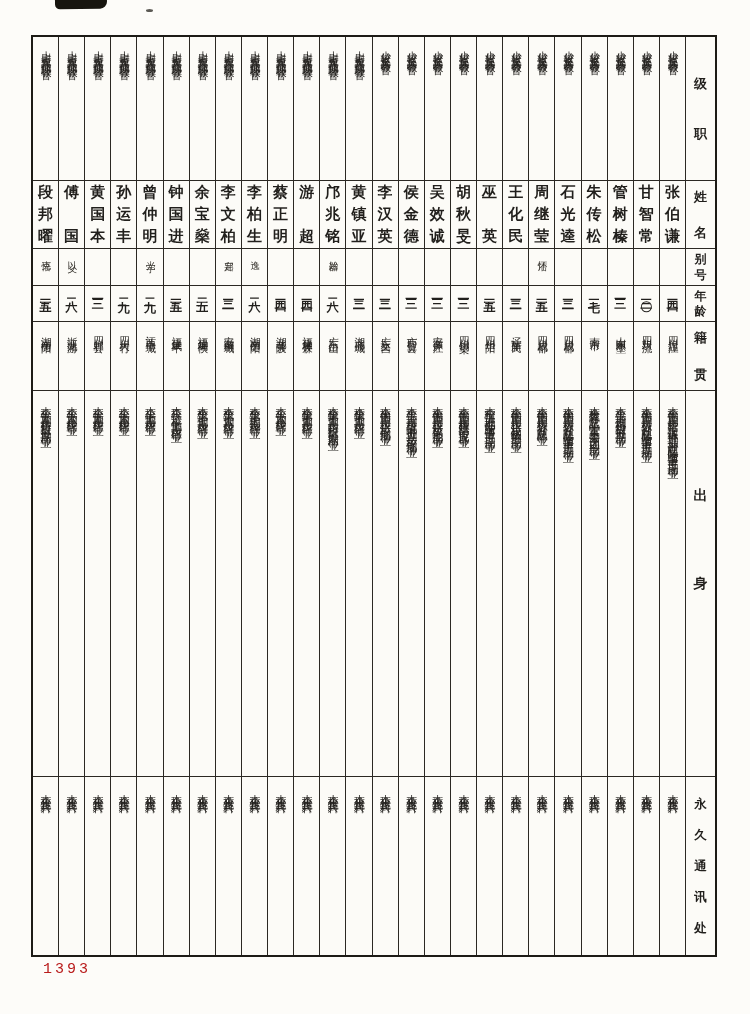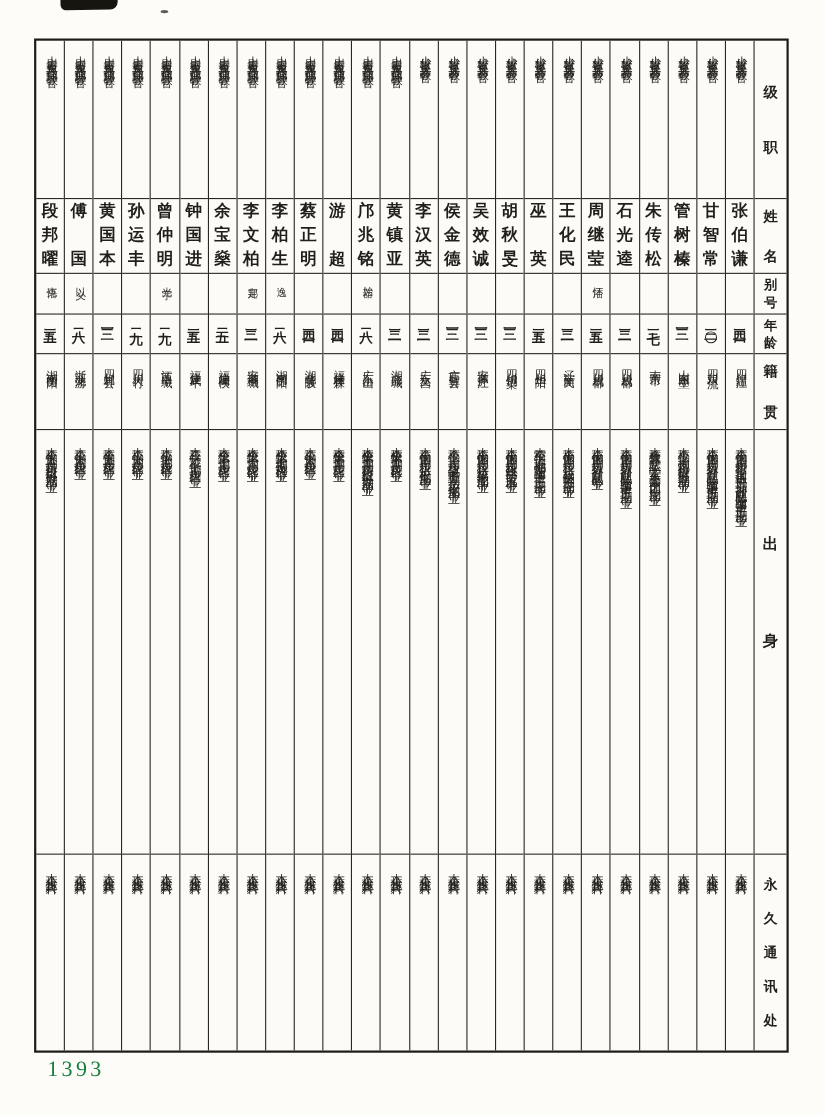--- a/index.html
+++ b/index.html
@@ -54,22 +54,22 @@
   .name-dist{justify-content:space-between;padding:4px 0;font-size:15px;font-weight:700;letter-spacing:0;}
 
   .hd{font-size:13px;font-weight:700;justify-content:space-evenly;padding:2px 0;}
   .hd-name,.hd-native{justify-content:space-between;padding:9px 0;}
   .hd-alias,.hd-age{justify-content:space-evenly;font-size:12px;padding:1px 0;}
   .hd-origin{justify-content:flex-start;padding-top:98px;gap:74px;font-size:14px;}
   .hd-addr{justify-content:space-evenly;font-size:12.5px;}
 
   .pagenum{
     position:absolute;left:43px;top:961px;
-    font-size:20px;letter-spacing:3px;color:#15803d;
-    font-family:Liberation Serif, serif;
+    font-size:15px;letter-spacing:3px;color:#b91c1c;
+    font-family:Liberation Mono, monospace;
   }
 </style>
 </head>
 <body>
 
 <div class="artifact blob"></div>
 <div class="artifact dot"></div>
 
 <div class="roster">
   <div class="col header-col">

